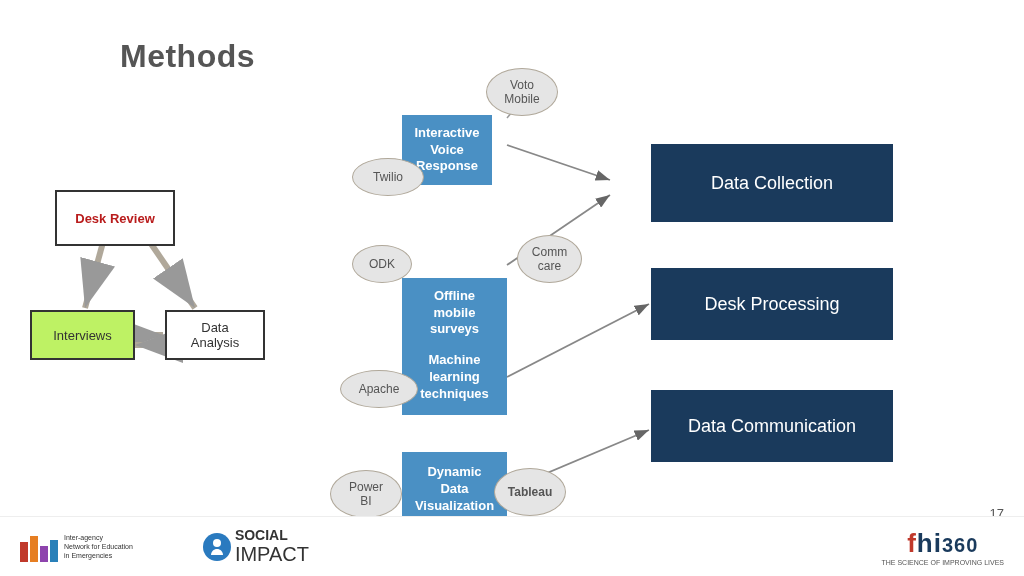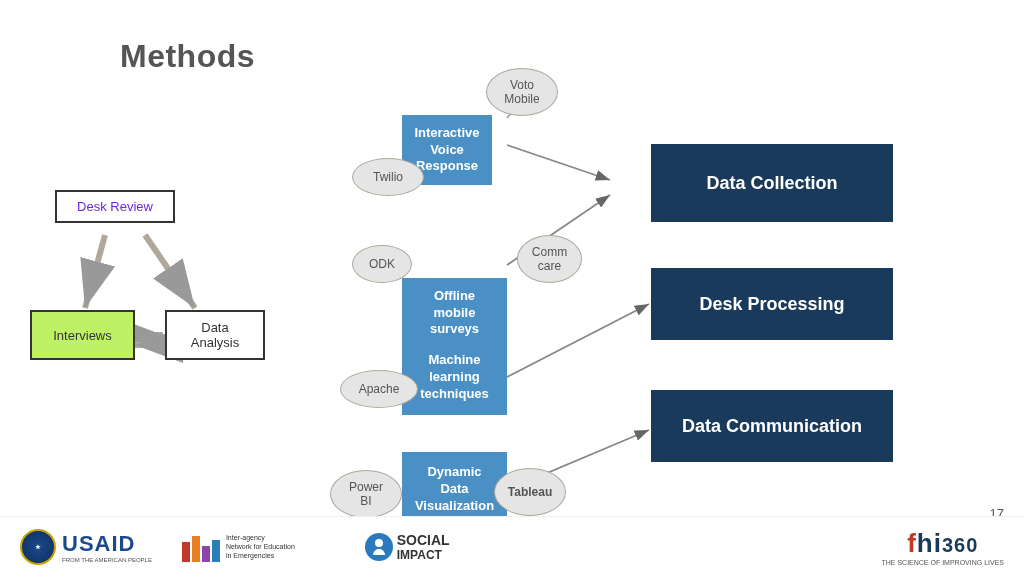--- a/index.html
+++ b/index.html
@@ -22,28 +22,29 @@
       color: #555;
       letter-spacing: 0.5px;
     }
 
     
     .desk-review-box {
       position: absolute;
       top: 190px;
       left: 55px;
       width: 120px;
-      height: 33px;
+      height: 56px;
       border: 2px solid #333;
       display: flex;
       align-items: center;
       justify-content: center;
       font-size: 13px;
-      color: #6d28d9;
+      color: #b91c1c;
       background: #fff;
+      font-weight: bold;
     }
 
     .interviews-box {
       position: absolute;
       top: 310px;
       left: 30px;
       width: 105px;
       height: 50px;
       border: 2px solid #333;
       display: flex;
@@ -180,21 +181,21 @@
       width: 72px;
       height: 48px;
       font-weight: bold;
     }
 
     
     .dark-box {
       position: absolute;
       background: #1a3a5c;
       color: #fff;
-      font-weight: 700;
+      font-weight: 400;
       font-size: 18px;
       display: flex;
       align-items: center;
       justify-content: center;
       text-align: center;
       padding: 10px;
     }
 
     .dark-data-collection {
       top: 144px;
@@ -397,48 +398,41 @@
 <div class="dark-box dark-data-collection">Data Collection</div>
 
 <div class="dark-box dark-data-processing">Desk Processing</div>
 
 <div class="dark-box dark-data-communication">Data Communication</div>
 
 <div class="page-number">17</div>
 
 <div class="footer">
 
-  <div class="usaid-logo">
-    <div class="usaid-seal">★</div>
-    <div class="usaid-text">
-      <span class="usaid-main">USAID</span>
-      <span class="usaid-sub">FROM THE AMERICAN PEOPLE</span>
-    </div>
-  </div>
 
   <div class="inee-logo">
     <div class="inee-bars">
       <div class="inee-bar" style="height:20px;background:#c0392b;"></div>
       <div class="inee-bar" style="height:26px;background:#e67e22;"></div>
       <div class="inee-bar" style="height:16px;background:#8e44ad;"></div>
       <div class="inee-bar" style="height:22px;background:#2980b9;"></div>
     </div>
     <div class="inee-text-block">Inter-agency<br>Network for Education<br>in Emergencies</div>
   </div>
 
   <div class="social-impact">
     <div class="si-icon">
       <svg width="20" height="20" viewBox="0 0 20 20">
           <circle cx="10" cy="6" r="4" fill="white"></circle>
           <path d="M4 18c0-3.3 2.7-6 6-6s6 2.7 6 6" fill="white"></path>
         </svg>
     </div>
     <div style="display:flex;flex-direction:column;">
       <span style="font-size:14px;font-weight:800;color:#333;">SOCIAL</span>
-      <span style="font-size:12px;font-weight:700;color:#333;">IMPACT</span>
+      <span style="font-size:20px;font-weight:400;color:#333;">IMPACT</span>
     </div>
   </div>
 
   <div style="margin-left:auto;text-align:center;">
     <div style="font-size:26px;font-weight:900;color:#1a3a5c;letter-spacing:1px;">
       <span style="color:#c0392b;">f</span><span style="color:#1a3a5c;">hi</span><span style="color:#1a3a5c;font-size:20px;">360</span>
     </div>
     <span style="font-size:7px;color:#555;display:block;">THE SCIENCE OF IMPROVING LIVES</span>
   </div>
 </div>

